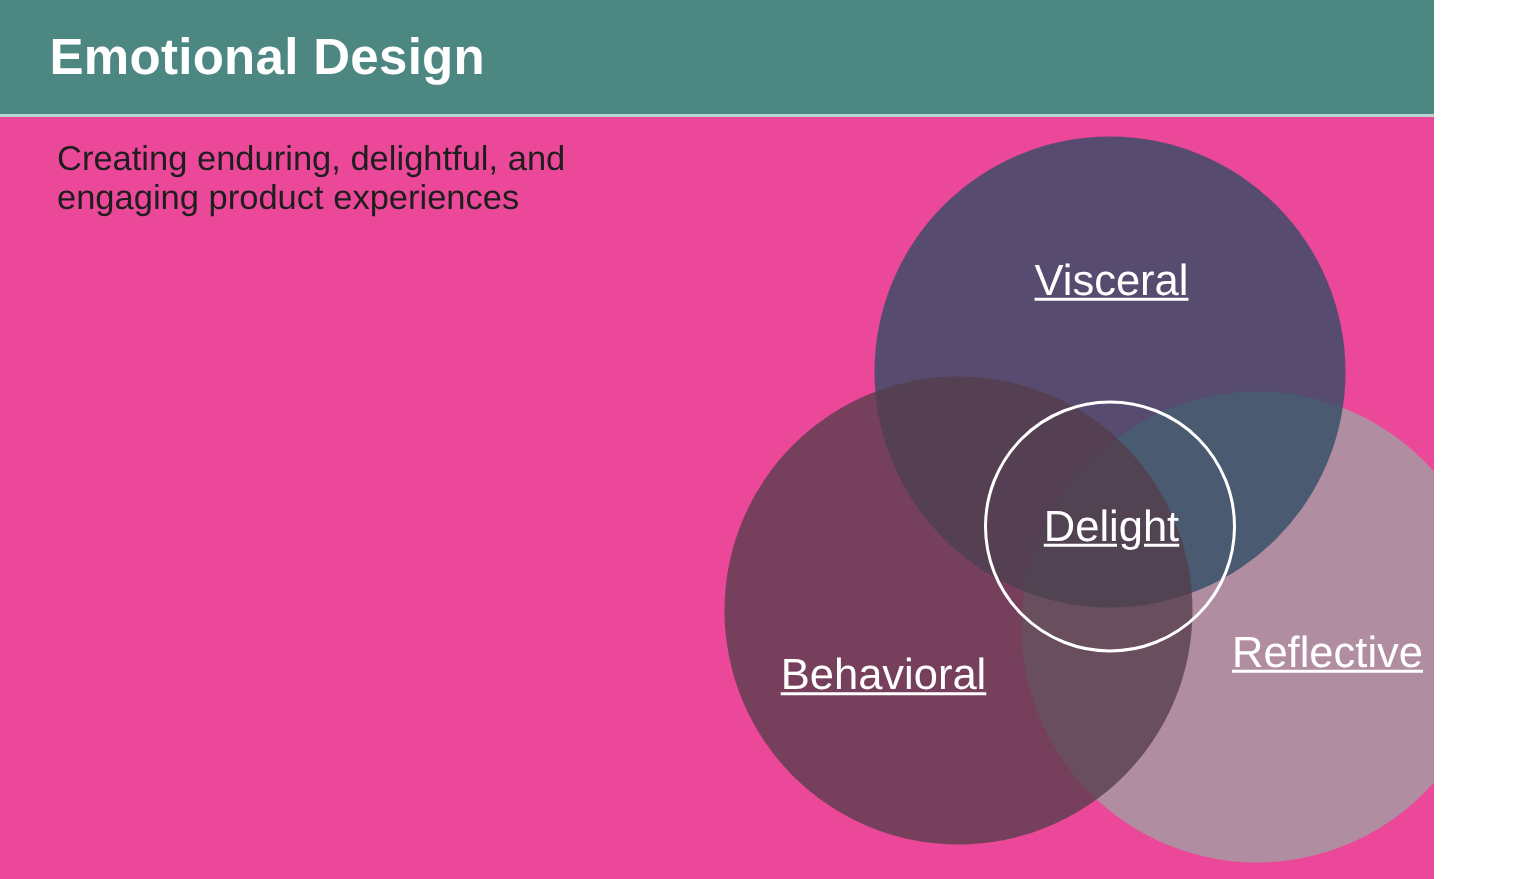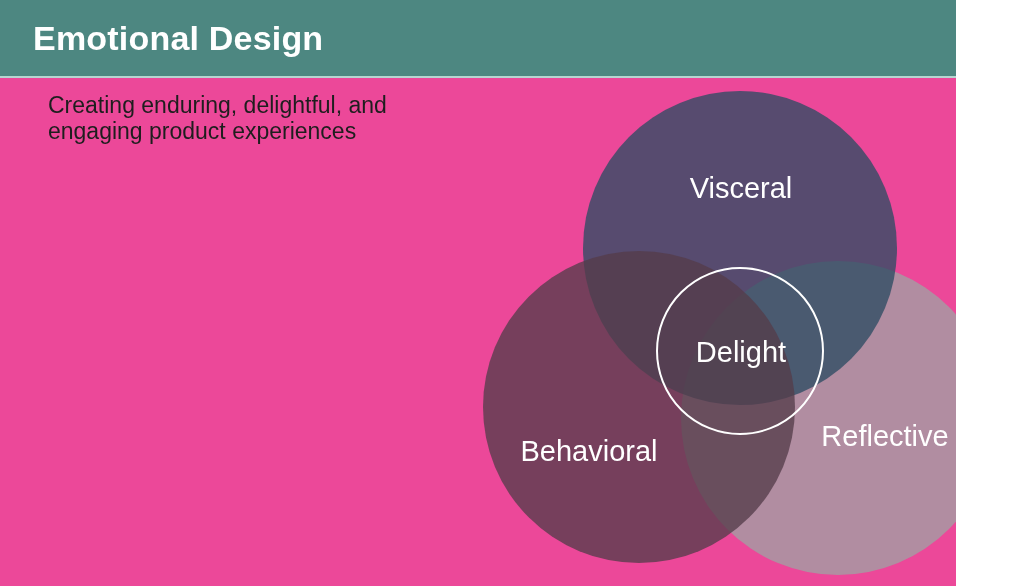--- a/index.html
+++ b/index.html
@@ -29,21 +29,21 @@
     margin-left: 33px;
     color: #ffffff;
     font-size: 34px;
     font-weight: 700;
     letter-spacing: 0.2px;
   }
 
   
   .subtitle {
     position: absolute;
-    left: 48px;
+    left: 38px;
     top: 92px;
     font-size: 23px;
     line-height: 26px;
     color: #1e1e1e;
     white-space: pre-line;
   }
 
   
   .venn { position: absolute; left: 0; top: 0; width: 1024px; height: 586px; }
 
@@ -65,20 +65,21 @@
   }
 
   .venn-label {
     position: absolute;
     transform: translate(-50%, -50%);
     color: #ffffff;
     font-size: 29px;
     font-weight: 400;
     z-index: 5;
     white-space: nowrap;
+    text-decoration: underline;
   }
   .venn-label.visceral   { left: 741px; top: 188px; }
   .venn-label.behavioral { left: 589px; top: 451px; }
   .venn-label.reflective { left: 885px; top: 436px; }
   .venn-label.delight    { left: 741px; top: 352px; }
 </style>
 </head>
 <body>
 
 <div class="slide">

